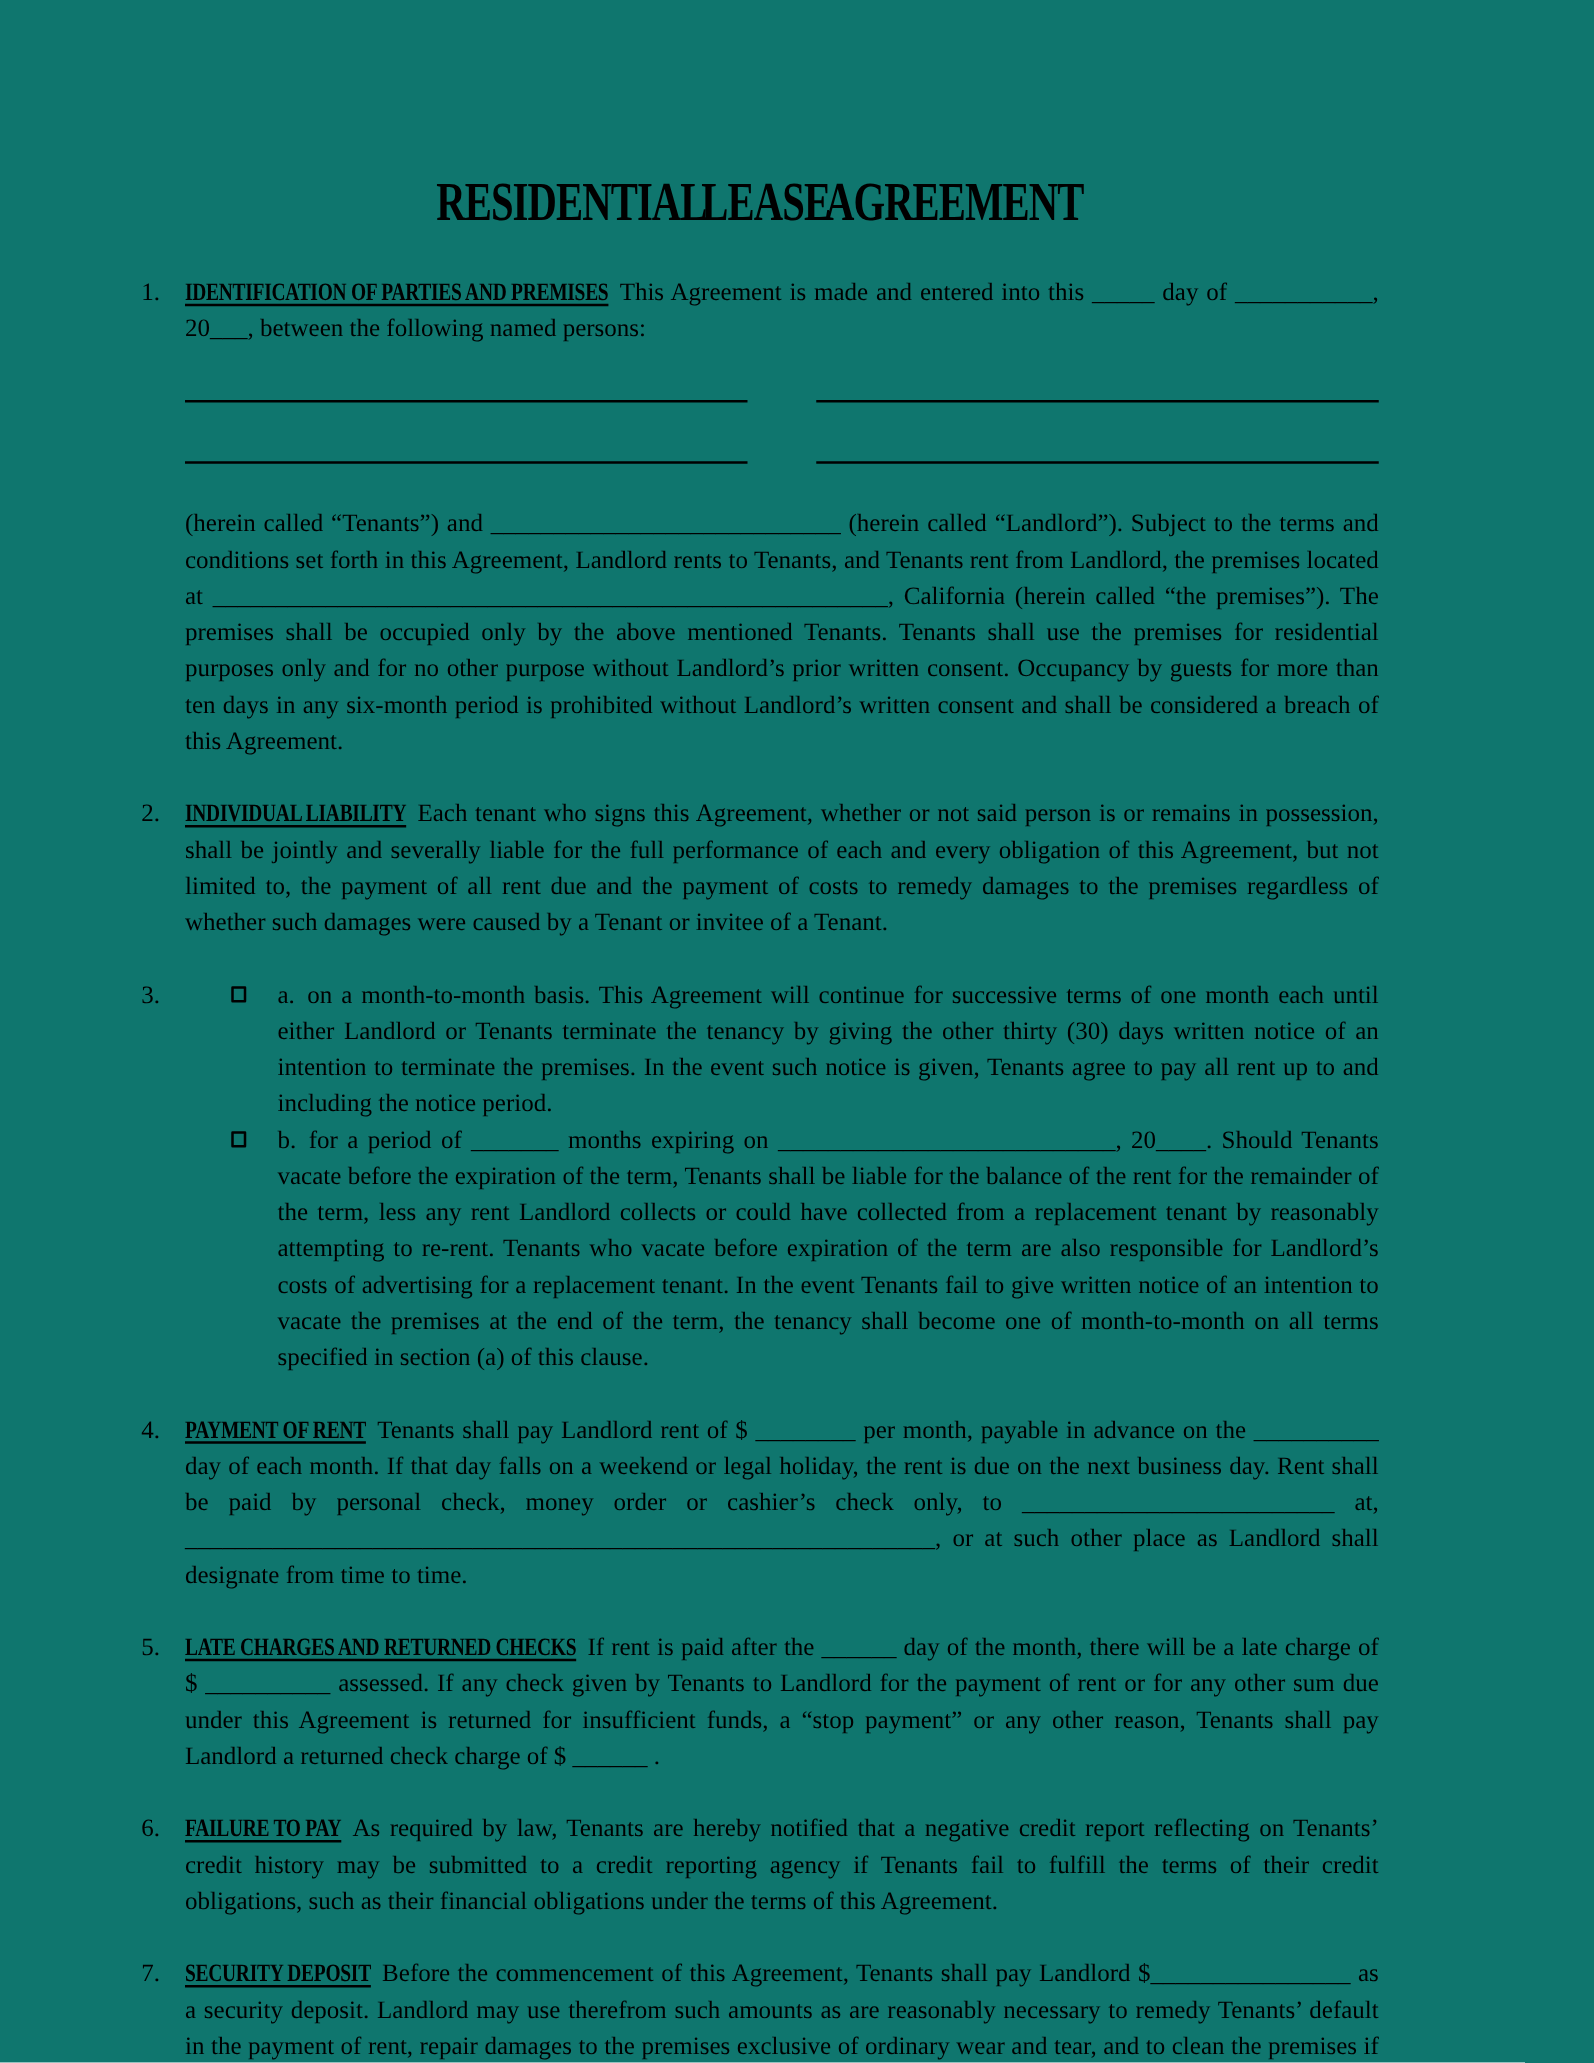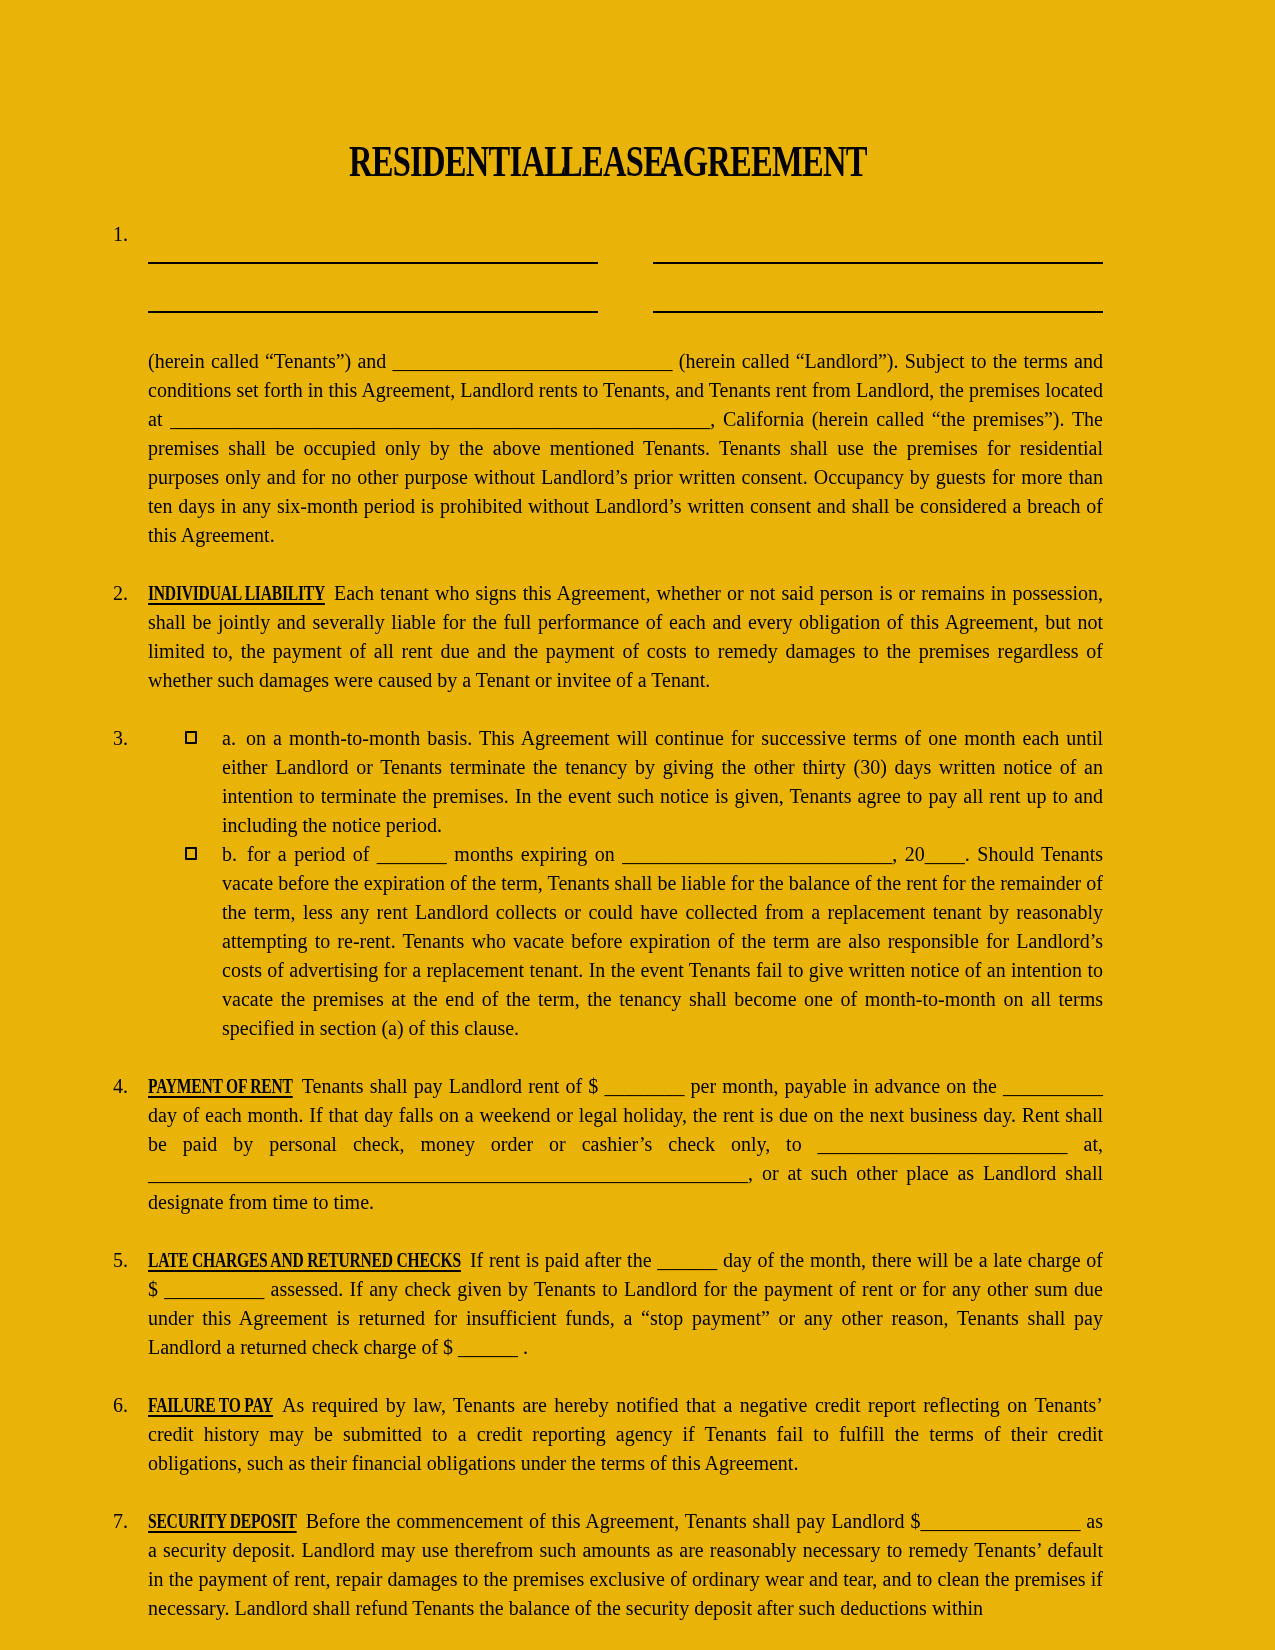--- a/index.html
+++ b/index.html
@@ -5,21 +5,21 @@
   html, body {
     margin: 0;
     padding: 0;
     background: #ffffff;
   }
   .page {
     position: relative;
     width: 1275px;
     height: 1650px;
     margin: 0 auto;
-    background: #eab308;
+    background: #0f766e;
     color: #000000;
     font-family: "Liberation Serif", "DejaVu Serif", serif;
     font-size: 20px;
     line-height: 29px;
     box-sizing: border-box;
     padding: 140px 172px 0 113px;
     overflow: hidden;
   }
   .doc-title {
     text-align: center;
@@ -104,20 +104,21 @@
 </head>
 <body>
 
 <div class="page">
 
   <h1 class="doc-title"><span class="cx">RESIDENTIAL LEASE AGREEMENT</span></h1>
 
   <div class="section">
     <div class="section-number">1.</div>
     <div class="section-content">
+      <p class="para"><span class="heading-outer" style="width: 338.727px;"><span class="cx">IDENTIFICATION OF PARTIES AND PREMISES</span></span><span>This Agreement is made and entered into this _____ day of ___________, 20___, between the following named persons:</span></p>
       <div class="sig-block">
         <div class="sig-row">
           <span class="sig-line"></span>
           <span class="sig-line"></span>
         </div>
         <div class="sig-row">
           <span class="sig-line"></span>
           <span class="sig-line"></span>
         </div>
       </div>

